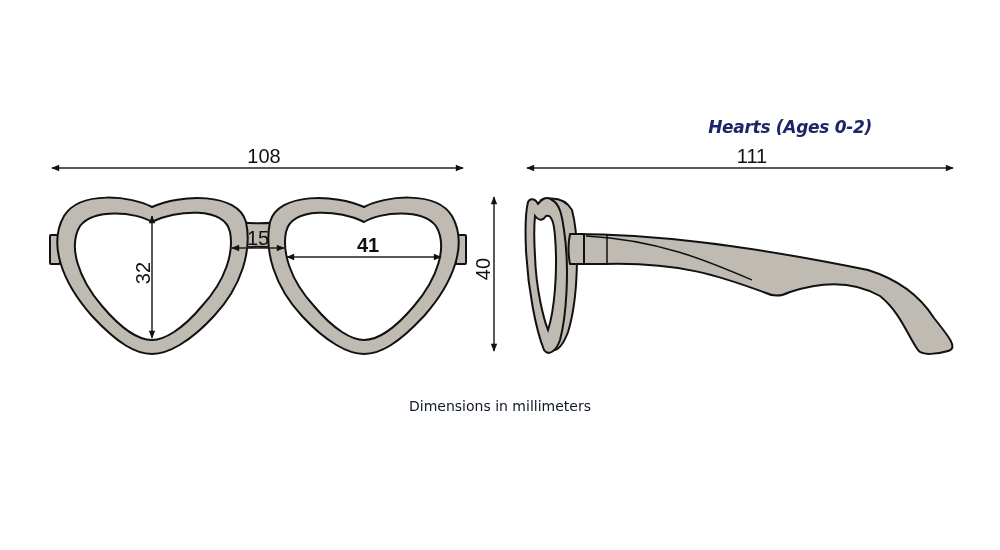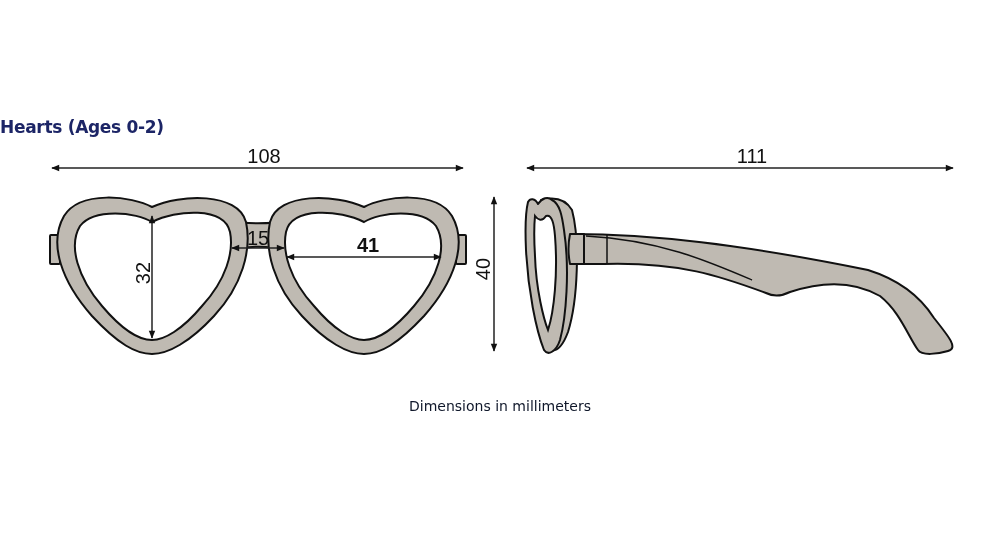--- a/index.html
+++ b/index.html
@@ -12,26 +12,27 @@
       height: 550px;
       position: relative;
       overflow: hidden;
       font-family: "Liberation Sans", "DejaVu Sans", sans-serif;
     }
     .title {
       position: absolute;
       top: 117px;
       left: 0;
       width: 872px;
-      text-align: left;
+      text-align: right;
       font-family: "DejaVu Sans", sans-serif;
       font-weight: bold;
       font-size: 17px;
       color: #1c2566;
       letter-spacing: -0.3px;
+      font-style: italic;
     }
     .caption {
       position: absolute;
       top: 398px;
       left: 0;
       width: 1000px;
       text-align: center;
       font-family: "DejaVu Sans", sans-serif;
       font-size: 14px;
       color: #0f172a;

